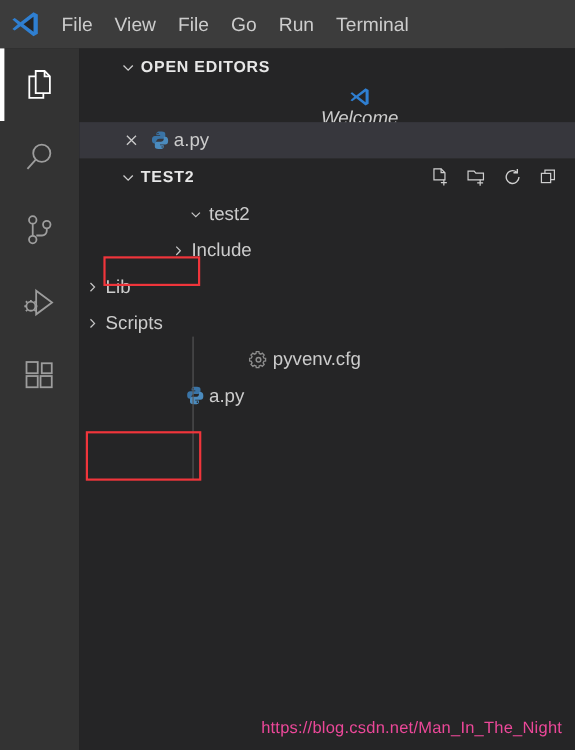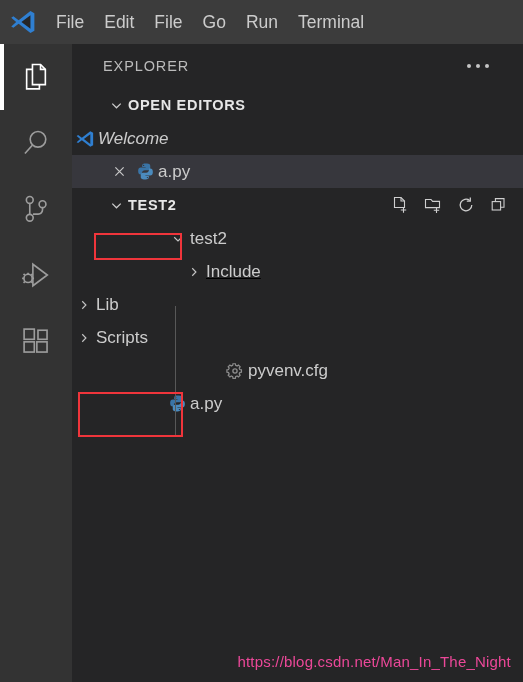--- a/index.html
+++ b/index.html
@@ -98,21 +98,21 @@
 
   <div class="titlebar">
     <div class="vscode-logo">
       <svg width="28" height="28" viewBox="0 0 32 32">
         <path d="M24.5 3.5 L29 6 L29 26 L24.5 28.5 L11 18 L5 22.5 L2.6 21 L8.2 16 L2.6 11 L5 9.5 L11 14 Z" fill="#2f7fd1"></path>
         <path d="M24.5 8.2 L24.5 23.8 L14.2 16 Z" fill="#252526"></path>
       </svg>
     </div>
     <div class="menu-list">
       <div class="menu-item">File</div>
-      <div class="menu-item">Edit</div>
+      <div class="menu-item">View</div>
       <div class="menu-item">File</div>
       <div class="menu-item">Go</div>
       <div class="menu-item">Run</div>
       <div class="menu-item">Terminal</div>
     </div>
   </div>
 
   <div class="activitybar">
 
     <div class="act-item active">
@@ -168,39 +168,31 @@
           <rect x="12.6" y="12.6" width="7.2" height="7.2"></rect>
           <rect x="3.6" y="3.6" width="7.2" height="7.2"></rect>
           <rect x="13.4" y="4.4" width="6.4" height="6.4"></rect>
         </svg>
       </span>
     </div>
   </div>
 
   <div class="sidebar">
 
-    <div class="sidebar-title">
-      <span class="label">EXPLORER</span>
-      <span class="dots">
-          <i></i>
-          <i></i>
-          <i></i>
-        </span>
-    </div>
 
     <div class="section-head">
       <span class="twisty">
         <svg width="15" height="15" viewBox="0 0 16 16" fill="none" stroke="#cccccc" stroke-width="1.35">
           <path d="M3.5 6 L8 10.4 L12.5 6"></path>
         </svg>
       </span>
       <span class="sec-label">OPEN EDITORS</span>
     </div>
 
-    <div class="row" style="">
+    <div class="row" style="padding-left:59px;flex-direction:column;">
       <span class="ricon">
         <svg width="20" height="20" viewBox="0 0 32 32">
           <path d="M24.5 3.5 L29 6 L29 26 L24.5 28.5 L11 18 L5 22.5 L2.6 21 L8.2 16 L2.6 11 L5 9.5 L11 14 Z" fill="#2f7fd1"></path>
           <path d="M24.5 8.2 L24.5 23.8 L14.2 16 Z" fill="#252526"></path>
         </svg>
       </span>
       <span class="rname italic">Welcome</span>
     </div>
 
     <div class="row selected" style="padding-left:34px;">
@@ -259,21 +251,21 @@
 
       <div class="row" style="padding-left:94px;">
         <span class="chev" style="width:24px;">
           <svg width="14" height="14" viewBox="0 0 16 16" fill="none" stroke="#c5c5c5" stroke-width="1.3">
             <path d="M3.7 6 L8 10.2 L12.3 6"></path>
           </svg>
         </span>
         <span class="rname">test2</span>
       </div>
 
-      <div class="row" style="padding-left:110px;text-decoration:underline;">
+      <div class="row" style="padding-left:78px;">
         <span class="chev" style="width:24px;">
           <svg width="14" height="14" viewBox="0 0 16 16" fill="none" stroke="#c5c5c5" stroke-width="1.3">
             <path d="M6 3.7 L10.2 8 L6 12.3"></path>
           </svg>
         </span>
         <span class="rname">Include</span>
       </div>
 
       <div class="row" style="">
         <span class="chev" style="width:24px;">

